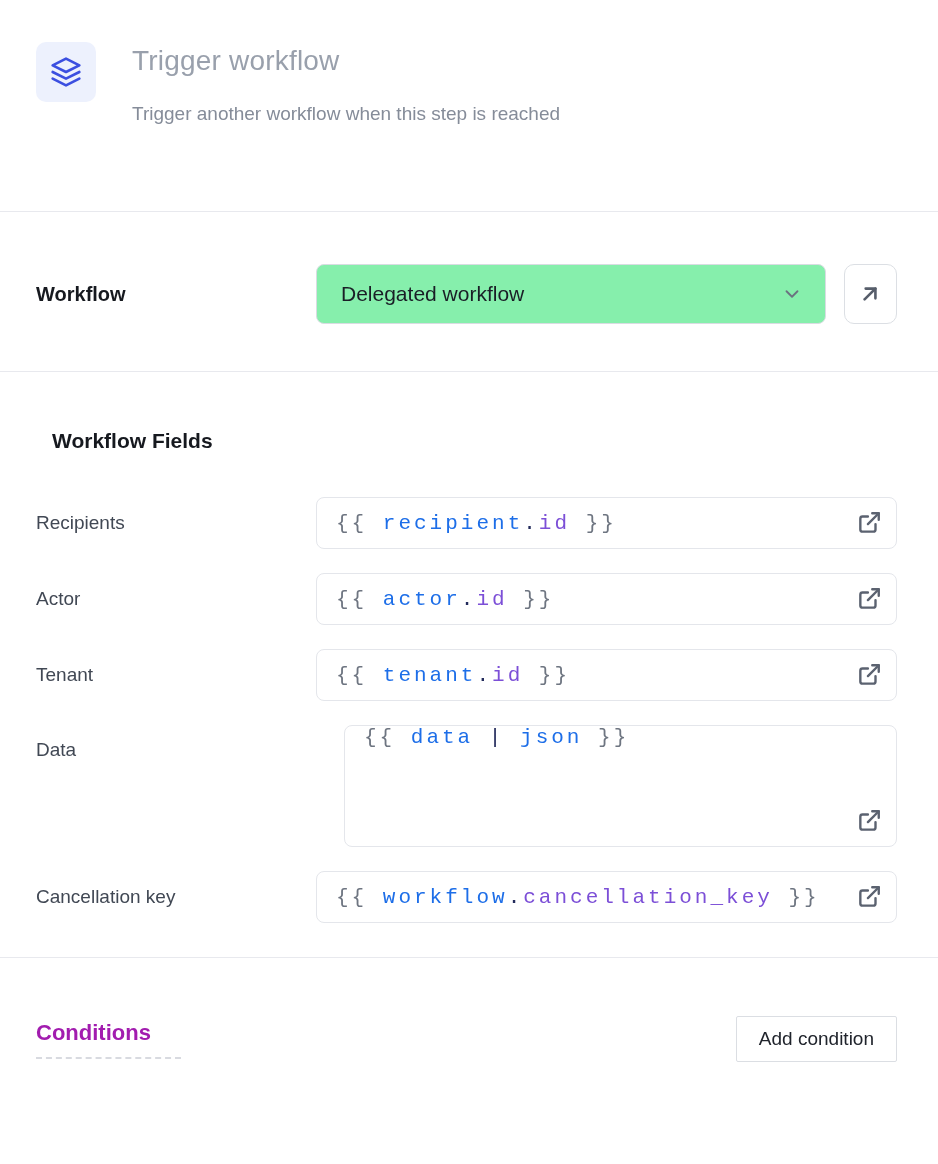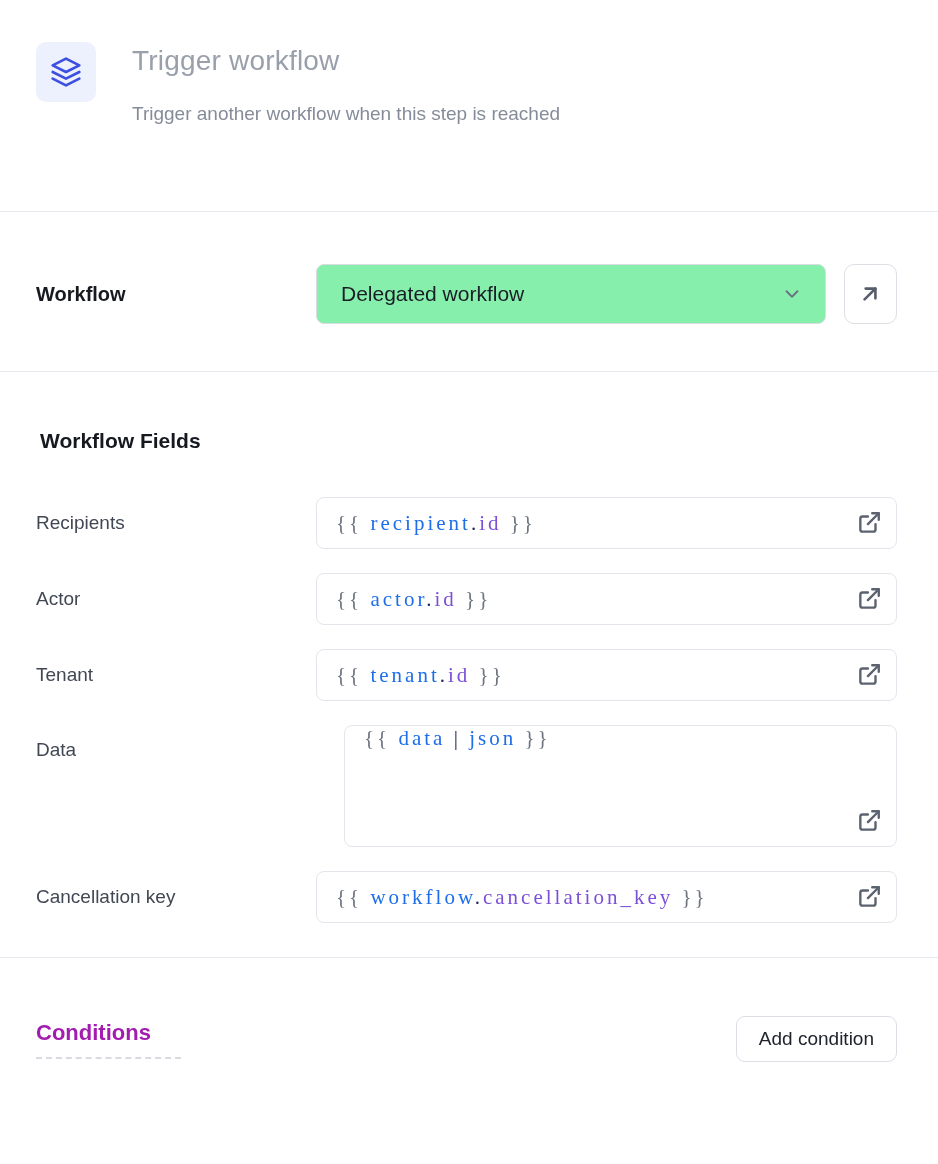--- a/index.html
+++ b/index.html
@@ -82,21 +82,21 @@
 
   
   .fields-section {
     padding: 57px 41px 10px 36px;
     border-bottom: 1px solid #E8E9EE;
   }
   .section-heading {
     font-size: 21px;
     font-weight: 700;
     color: #16191F;
-    margin: 0 0 44px 4px;
+    margin: 0 0 44px 16px;
   }
   .field-row {
     display: flex;
     align-items: center;
     margin-bottom: 24px;
   }
   .field-label {
     width: 280px;
     flex: 0 0 auto;
     font-size: 19px;
@@ -109,21 +109,21 @@
     border-radius: 8px;
     background: #fff;
     display: flex;
     align-items: center;
     padding: 0 14px 0 19px;
     position: relative;
     cursor: text;
   }
   .code {
     flex: 1;
-    font-family: Liberation Serif, serif;
+    font-family: Liberation Mono, monospace;
     font-size: 21px;
     letter-spacing: 3px;
     white-space: pre;
     overflow: hidden;
   }
   .tok-brace { color: #6E7581; }
   .tok-var   { color: #1D6EE8; }
   .tok-punct { color: #232B5C; }
   .tok-prop  { color: #7C4FD7; }
   .ext-btn {
@@ -157,21 +157,21 @@
     font-weight: 700;
     color: #a21caf;
     padding: 0 30px 11px 0;
     border-bottom: 2px dashed #D8DAE0;
   }
   .add-btn {
     height: 46px;
     padding: 0 22px;
     background: #fff;
     border: 1px solid #DBDEE3;
-    border-radius: 9px;
+    border-radius: 2px;
     font-family: "Liberation Sans", "DejaVu Sans", sans-serif;
     font-size: 19px;
     font-weight: 500;
     color: #20242C;
     cursor: pointer;
   }
 </style>
 </head>
 <body>
 

